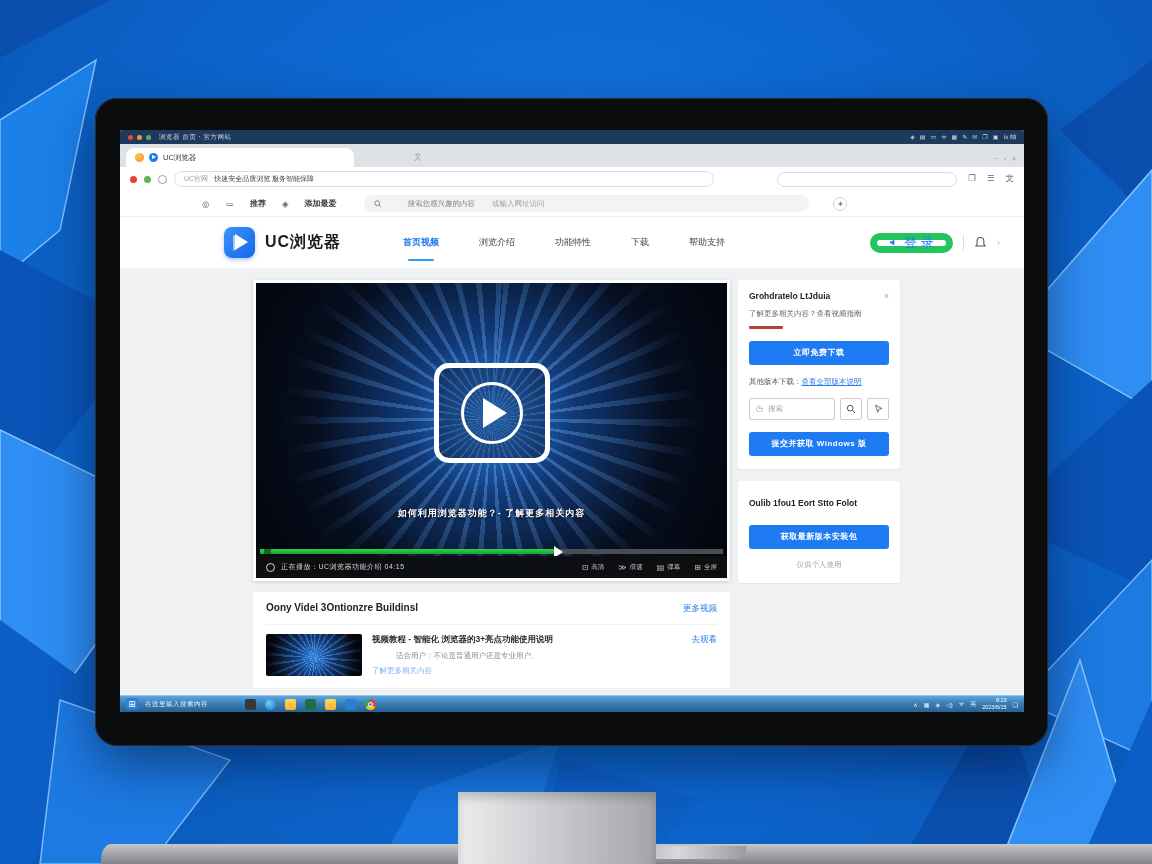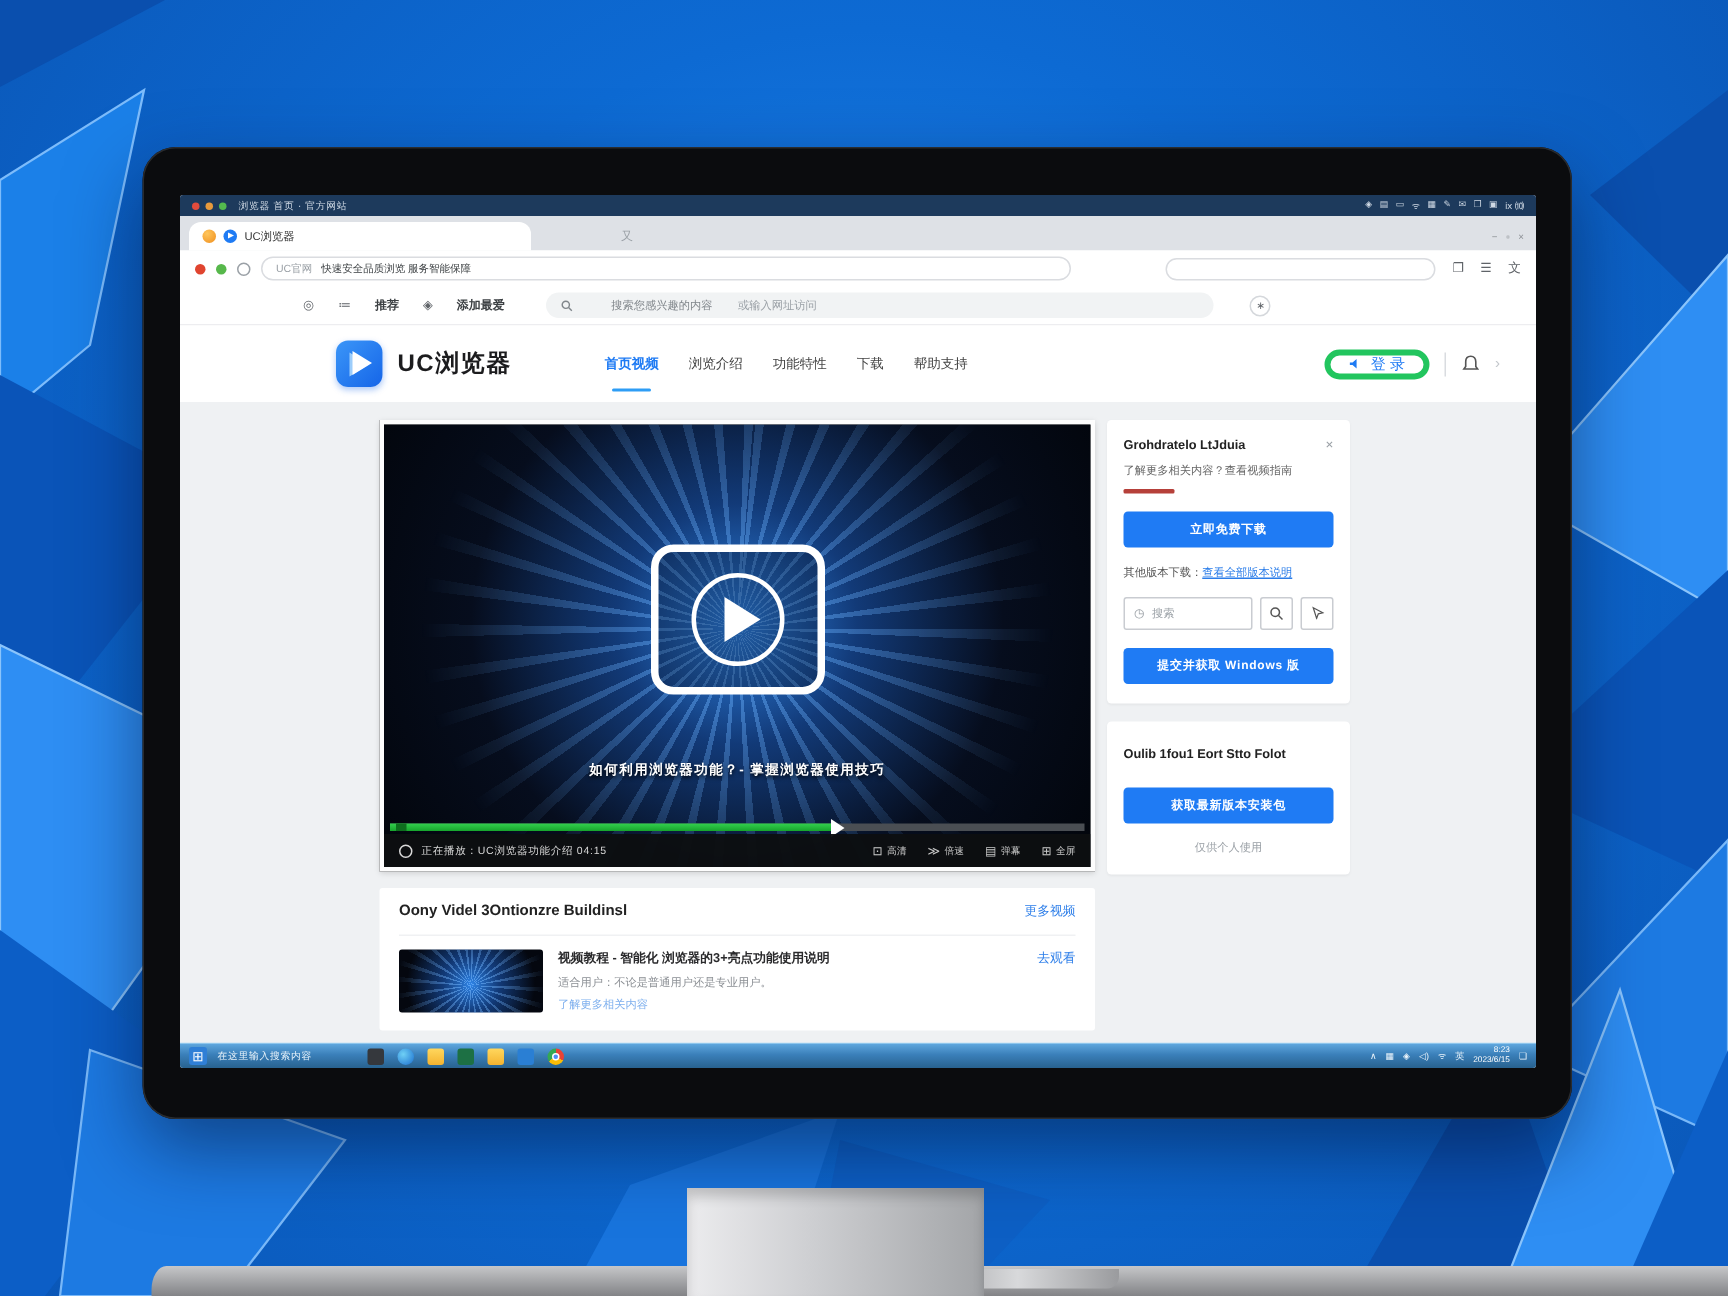--- a/index.html
+++ b/index.html
@@ -75,28 +75,28 @@
   
   .site-header { height:51px; background:#fff; display:flex; align-items:center;
     padding:0 24px 0 104px; flex:0 0 auto; }
   .logo { width:31px; height:31px; border-radius:8px; position:relative; flex:0 0 auto;
     background:linear-gradient(135deg,#3b96f8,#1565e8); box-shadow:0 2px 4px rgba(21,101,232,.35); }
   .logo .tri-lt { position:absolute; left:9px; top:8px; border-left:13px solid #9ccdfb;
     border-top:8px solid transparent; border-bottom:8px solid transparent; }
   .logo .tri-wt { position:absolute; left:11px; top:7px; border-left:13px solid #fff;
     border-top:8px solid transparent; border-bottom:8px solid transparent; }
   .brand { font-size:16px; font-weight:bold; color:#1c1c1e; margin-left:10px; letter-spacing:1px; }
-  .nav { display:flex; gap:20px; margin-left:62px; }
+  .nav { display:flex; gap:40px; margin-left:62px; }
   .nav-item { font-size:9px; color:#444; position:relative; padding:6px 0; }
   .nav-item.active { color:#1f7bf4; font-weight:bold; }
   .nav-item.active::after { content:""; position:absolute; left:50%; transform:translateX(-50%);
     bottom:-6px; width:26px; height:2.5px; border-radius:2px; background:#2e9df5; }
   .hdr-right { margin-left:auto; display:flex; align-items:center; gap:10px; }
-  .login-pill { border:4px solid #22c55e; border-radius:12px; height:20px; padding:0 12px;
-    display:flex; align-items:center; gap:6px; color:#1f7bf4; font-size:10px; }
+  .login-pill { border:7px solid #22c55e; border-radius:12px; height:20px; padding:0 12px;
+    display:flex; align-items:center; gap:6px; color:#1f7bf4; font-size:13px; }
   .hdr-div { width:1px; height:16px; background:#d9dce0; }
   .chev { color:#c3c7cc; font-size:10px; }
 
   
   .page { flex:1; background:#eff1f3; position:relative; overflow:hidden;
     display:flex; padding:12px 0 0 133px; gap:8px; align-items:flex-start; }
   .main-col { width:477px; flex:0 0 auto; }
   .sidebar { width:162px; flex:0 0 auto; display:flex; flex-direction:column; gap:12px; }
 
   
@@ -139,21 +139,21 @@
   .vc-div { height:1px; background:#f0f1f3; margin:9px 0; }
   .v-item { display:flex; gap:10px; align-items:flex-start; }
   .thumb { width:96px; height:42px; position:relative; overflow:hidden; border-radius:2px;
     background:radial-gradient(circle at 50% 55%, #2f84e6 0%, #123a78 35%, #04070f 80%); flex:0 0 auto; }
   .thumb .rays { inset:-10px;
     background:repeating-conic-gradient(from 0deg at 50% 55%, rgba(120,185,255,.6) 0deg 4deg, rgba(0,0,15,0) 4deg 13deg);
     -webkit-mask:radial-gradient(circle at 50% 55%, #000 0%, transparent 75%);
             mask:radial-gradient(circle at 50% 55%, #000 0%, transparent 75%); }
   .v-body { flex:1; }
   .v-title { font-size:8.5px; font-weight:bold; color:#2a2a2c; }
-  .v-desc { font-size:7.5px; color:#8b8f94; margin-top:5px; }
+  .v-desc { font-size:7.5px; color:#8b8f94; margin-top:5px;margin-left:24px; }
   .v-extra { font-size:7.5px; color:#7fb0ee; margin-top:5px; }
   .v-link { font-size:8.5px; color:#2b7de9; flex:0 0 auto; }
 
   
   .card { background:#fff; border-radius:3px; padding:11px 11px 13px; box-shadow:0 1px 2px rgba(0,0,0,.05); }
   .c-head { display:flex; align-items:flex-start; }
   .c-title { font-size:8.5px; font-weight:bold; color:#222; line-height:1.25; }
   .c-close { margin-left:auto; color:#9aa0a6; font-size:9px; padding-left:6px; }
   .c-sub { font-size:7.5px; color:#666; margin-top:7px; }
   .red-bar { width:34px; height:3px; background:#b6403a; margin-top:7px; border-radius:1px; }
@@ -305,21 +305,21 @@
       <div class="main-col">
 
         <div class="player">
           <div class="glow"></div>
           <div class="rays"></div>
           <div class="play-badge">
             <div class="play-circle">
               <span class="play-tri"></span>
             </div>
           </div>
-          <div class="caption">如何利用浏览器功能？- 掌握浏览器使用技巧</div>
+          <div class="caption">如何利用浏览器功能？- 了解更多相关内容</div>
           <div class="progress">
             <div class="progress-fill" style="width: 64%;"></div>
             <div class="progress-buffer"></div>
             <span class="playhead" style="left: 64%;"></span>
           </div>
           <div class="ctrl-bar">
             <span class="np-icon"></span>
             <span class="np-text">正在播放：UC浏览器功能介绍 04:15</span>
             <div class="ctrls">
               <span class="ctrl">

